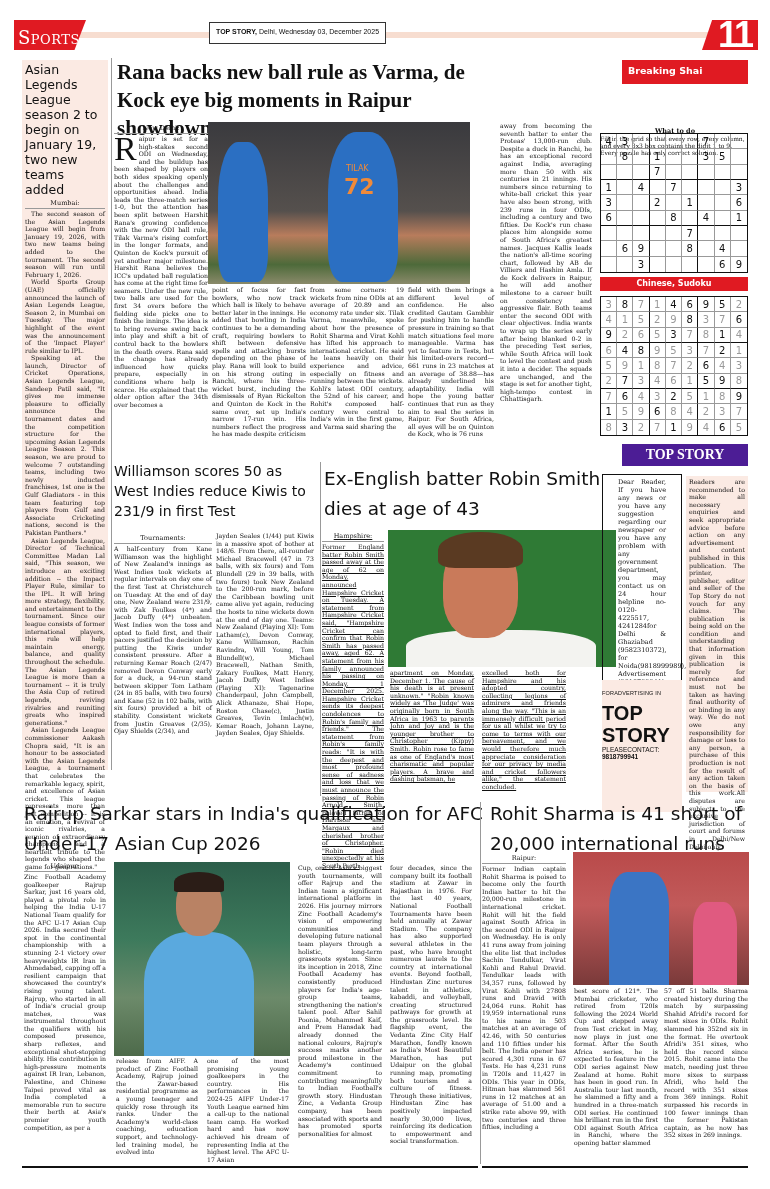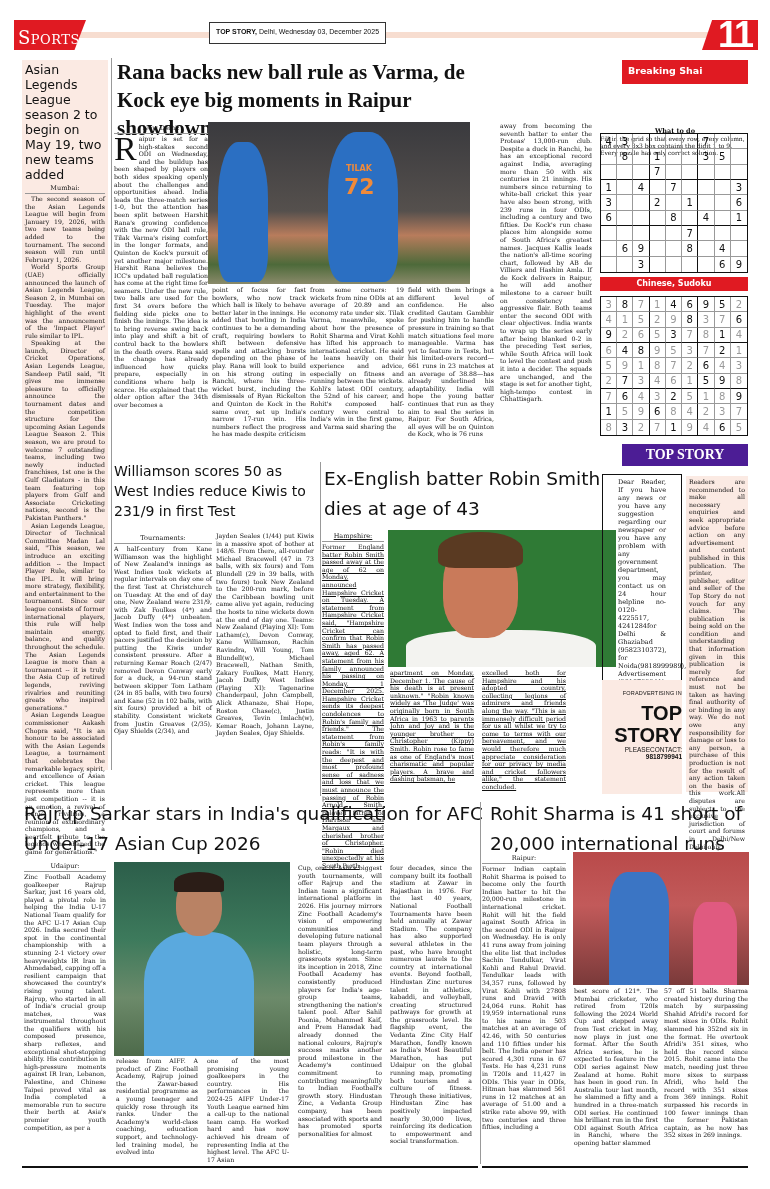--- a/index.html
+++ b/index.html
@@ -53,21 +53,21 @@
   .sudoku div.bb { border-bottom: 1.5px solid #111; }
   .sudoku div.given { color: #111; }
   .sudoku div.fill { color: #999; }
   .puzzle { left: 600px; top: 133px; width: 148px; height: 140px; }
   .solution-bar { position: absolute; left: 600px; top: 277px; width: 148px; height: 14px; background: #e01a22; color: #fff; font-family: "DejaVu Sans", sans-serif; font-weight: bold; font-size: 8px; text-align: center; line-height: 14px; }
   .solution { left: 600px; top: 296px; width: 148px; height: 140px; }
 
   .topstory-bar { position: absolute; left: 622px; top: 444px; width: 126px; height: 22px; background: #4c1d95; color: #fff; font-family: "Liberation Serif", serif; font-weight: bold; font-size: 14px; text-align: center; line-height: 22px; }
   .notice-box { position: absolute; left: 602px; top: 474px; width: 80px; height: 230px; border: 1px solid #111; padding: 3px 15px; font-size: 6.5px; line-height: 8px; text-align: justify; }
   .disclaimer { position: absolute; left: 686px; top: 476px; width: 62px; height: 316px; background: #fbeae3; padding: 2px 3px; font-size: 6.2px; line-height: 7.6px; text-align: justify; }
-  .ad-box { position: absolute; left: 602px; top: 680px; width: 80px; height: 114px; background: #fbeae3; font-family: "Liberation Sans", sans-serif; text-align: right; padding-top: 10px; }
+  .ad-box { position: absolute; left: 602px; top: 680px; width: 80px; height: 132px; background: #fbeae3; font-family: "Liberation Sans", sans-serif; text-align: left; padding-top: 10px; }
   .ad-box .small { font-size: 5.5px; letter-spacing: 0.2px; }
   .ad-box .big { font-size: 20px; font-weight: bold; line-height: 22px; }
   .ad-box .contact { font-size: 6.5px; }
   .ad-box .phone { font-size: 6.5px; font-weight: bold; }
 
   
   .rj-head { position: absolute; left: 24px; top: 799px; width: 460px; font-family: "DejaVu Sans", sans-serif; font-size: 18.5px; line-height: 30px; }
   .rj-col { position: absolute; top: 860px; width: 82px; }
   .photo-rajrup { left: 114px; top: 862px; width: 176px; height: 194px; background: linear-gradient(180deg, #2c5e4a 0%, #3d7a5c 40%, #6c8a6a 70%, #4d6a4a 100%); }
   .keeper { position: absolute; left: 30px; top: 70px; width: 110px; height: 124px; background: #5aa9de; border-radius: 40% 40% 0 0; }
@@ -86,41 +86,41 @@
 <body>
 
 <div class="masthead">
   <div class="mast-band"></div>
   <div class="section-badge"><span class="big">S</span><span>PORTS</span></div>
   <div class="dateline"><b>TOP STORY,</b> <span>Delhi, Wednesday 03, December 2025</span></div>
   <div class="page-badge">11</div>
 </div>
 
 <div class="sidebar">
-  <h2>Asian Legends League season 2 to begin on May 19, two new teams added</h2>
+  <h2>Asian Legends League season 2 to begin on January 19, two new teams added</h2>
   <div class="dateline-small">Mumbai:</div>
   <div class="body-text">
     <p>The second season of the Asian Legends League will begin from January 19, 2026, with two new teams being added to the tournament. The second season will run until February 1, 2026.</p>
     <p>World Sports Group (UAE) officially announced the launch of Asian Legends League, Season 2, in Mumbai on Tuesday. The major highlight of the event was the announcement of the 'Impact Player' rule similar to IPL.</p>
     <p>Speaking at the launch, Director of Cricket Operations, Asian Legends League, Sandeep Patil said, "It gives me immense pleasure to officially announce the tournament dates and the competition structure for the upcoming Asian Legends League Season 2. This season, we are proud to welcome 7 outstanding teams, including two newly inducted franchises, 1st one is the Gulf Gladiators - in this team featuring top players from Gulf and Associate Cricketing nations, second is the Pakistan Panthers."</p>
     <p>Asian Legends League, Director of Technical Committee Madan Lal said, "This season, we introduce an exciting addition -- the Impact Player Rule, similar to the IPL. It will bring more strategy, flexibility, and entertainment to the tournament. Since our league consists of former international players, this rule will help maintain energy, balance, and quality throughout the schedule. The Asian Legends League is more than a tournament -- it is truly the Asia Cup of retired legends, reviving rivalries and reuniting greats who inspired generations."</p>
     <p>Asian Legends League commissioner Aakash Chopra said, "It is an honour to be associated with the Asian Legends League, a tournament that celebrates the remarkable legacy, spirit, and excellence of Asian cricket. This league represents more than just competition -- it is an emotion, a revival of iconic rivalries, a reunion of extraordinary champions, and a heartfelt tribute to the legends who shaped the game for generations."</p>
   </div>
 </div>
 <div class="vrule" style="left:111px;top:58px;height:712px;"></div>
 
 <div class="lead-head">Rana backs new ball rule as Varma, de Kock eye big moments in Raipur showdown</div>
 <div class="lead-col" style="left:114px;">
   <div class="dateline-small">New Delhi:</div>
   <div class="body-text"><span class="dropcap">R</span><span>aipur is set for a high-stakes second ODI on Wednesday, and the buildup has been shaped by players on both sides speaking openly about the challenges and opportunities ahead. India leads the three-match series 1-0, but the attention has been split between Harshit Rana's growing confidence with the new ODI ball rule, Tilak Varma's rising comfort in the longer formats, and Quinton de Kock's pursuit of yet another major milestone. Harshit Rana believes the ICC's updated ball regulation has come at the right time for seamers. Under the new rule, two balls are used for the first 34 overs before the fielding side picks one to finish the innings. The idea is to bring reverse swing back into play and shift a bit of control back to the bowlers in the death overs. Rana said the change has already influenced how quicks prepare, especially in conditions where help is scarce. He explained that the older option after the 34th over becomes a</span></div>
 </div>
 <div class="photo photo-cricket">
   <div class="player" style="left:10px;top:20px;width:50px;height:140px;"></div>
   <div class="player" style="left:120px;top:10px;width:70px;height:150px;"></div>
-  <div style="position:absolute;left:138px;top:42px;color:#f08a3a;font-family:'DejaVu Sans',sans-serif;font-weight:bold;font-size:8px;">TILAK</div>
+  <div style="position:absolute;left:138px;top:42px;color:#f08a3a;font-family:'DejaVu Sans',sans-serif;font-weight:normal;font-size:8px;">TILAK</div>
   <div style="position:absolute;left:136px;top:52px;color:#f08a3a;font-family:'DejaVu Sans',sans-serif;font-weight:bold;font-size:22px;">72</div>
 </div>
 <div class="lead-col body-text" style="left:212px;top:286px;">point of focus for fast bowlers, who now track which ball is likely to behave better later in the innings. He added that bowling in India continues to be a demanding craft, requiring bowlers to shift between defensive spells and attacking bursts depending on the phase of play. Rana will look to build on his strong outing in Ranchi, where his three-wicket burst, including the dismissals of Ryan Rickelton and Quinton de Kock in the same over, set up India's narrow 17-run win. His numbers reflect the progress he has made despite criticism</div>
 <div class="lead-col body-text" style="left:310px;top:286px;">from some corners: 19 wickets from nine ODIs at an average of 20.89 and an economy rate under six. Tilak Varma, meanwhile, spoke about how the presence of Rohit Sharma and Virat Kohli has lifted his approach to international cricket. He said he leans heavily on their experience and advice, especially on fitness and running between the wickets. Kohli's latest ODI century, the 52nd of his career, and Rohit's composed half-century were central to India's win in the first game, and Varma said sharing the</div>
 <div class="lead-col body-text" style="left:408px;top:286px;width:86px;">field with them brings a different level of confidence. He also credited Gautam Gambhir for pushing him to handle pressure in training so that match situations feel more manageable. Varma has yet to feature in Tests, but his limited-overs record—661 runs in 23 matches at an average of 38.88—has already underlined his adaptability. India will hope the young batter continues that run as they aim to seal the series in Raipur. For South Africa, all eyes will be on Quinton de Kock, who is 76 runs</div>
 <div class="lead-col body-text" style="left:500px;top:122px;width:92px;">away from becoming the seventh batter to enter the Proteas' 13,000-run club. Despite a duck in Ranchi, he has an exceptional record against India, averaging more than 50 with six centuries in 21 innings. His numbers since returning to white-ball cricket this year have also been strong, with 239 runs in four ODIs, including a century and two fifties. De Kock's run chase places him alongside some of South Africa's greatest names. Jacques Kallis leads the nation's all-time scoring chart, followed by AB de Villiers and Hashim Amla. If de Kock delivers in Raipur, he will add another milestone to a career built on consistency and aggressive flair. Both teams enter the second ODI with clear objectives. India wants to wrap up the series early after being blanked 0-2 in the preceding Test series, while South Africa will look to level the contest and push it into a decider. The squads are unchanged, and the stage is set for another tight, high-tempo contest in Chhattisgarh.</div>
 
 <div class="w-head">Williamson scores 50 as West Indies reduce Kiwis to 231/9 in first Test</div>
 <div class="w-col" style="left:114px;">
   <div class="dateline-small">Tournaments:</div>

